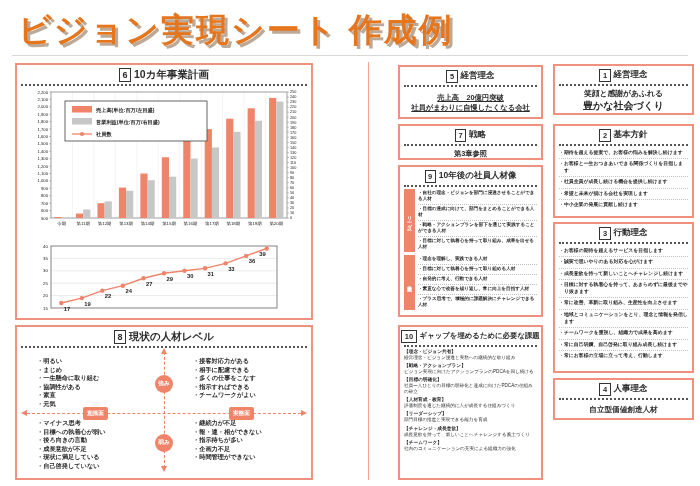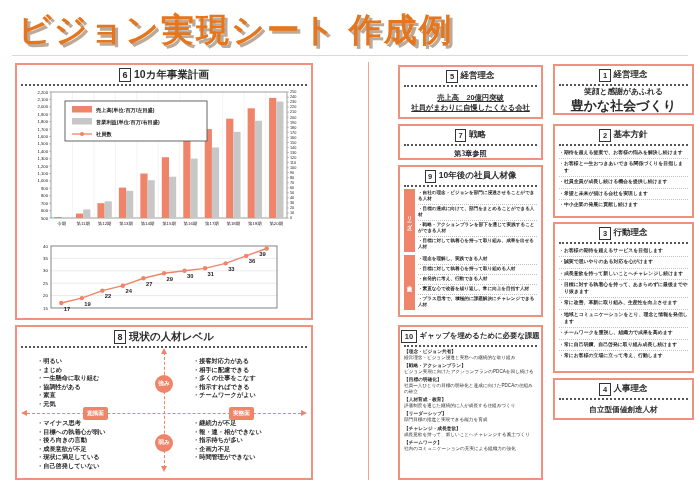--- a/index.html
+++ b/index.html
@@ -312,21 +312,21 @@
       <div class="c-line" style="font-size:7.3px;text-align:right;">社員がまわりに自慢したくなる会社</div>
     </div>
   </div>
 
   <div class="panel" style="left:398px;top:124px;width:145px;height:36px;">
     <div class="p-head">
       <span class="num-box">7</span>
       <span class="p-title">戦略</span>
     </div>
     <div class="dotsep"></div>
-    <div class="center-body" style="height:12px;font-family:Liberation Serif, serif;">
+    <div class="center-body" style="height:12px;">
       <div class="c-line" style="font-size:7.3px;">第3章参照</div>
     </div>
   </div>
 
   <div class="panel" style="left:398px;top:165px;width:145px;height:152px;">
     <div class="p-head">
       <span class="num-box">9</span>
       <span class="p-title">10年後の社員人材像</span>
     </div>
     <div class="dotsep"></div>
@@ -390,21 +390,21 @@
   </div>
 
   <div class="panel" style="left:553px;top:64px;width:141px;height:51px;">
     <div class="p-head">
       <span class="num-box">1</span>
       <span class="p-title">経営理念</span>
     </div>
     <div class="dotsep"></div>
     <div class="center-body" style="height:26px;">
       <div class="c-line" style="font-size:7.8px;text-align:center;">笑顔と感謝があふれる</div>
-      <div class="c-line" style="font-size:13px;text-align:right;">豊かな社会づくり</div>
+      <div class="c-line" style="font-size:10px;text-align:right;">豊かな社会づくり</div>
     </div>
   </div>
 
   <div class="panel" style="left:553px;top:124px;width:141px;height:94px;">
     <div class="p-head">
       <span class="num-box">2</span>
       <span class="p-title">基本方針</span>
     </div>
     <div class="dotsep"></div>
     <div>

